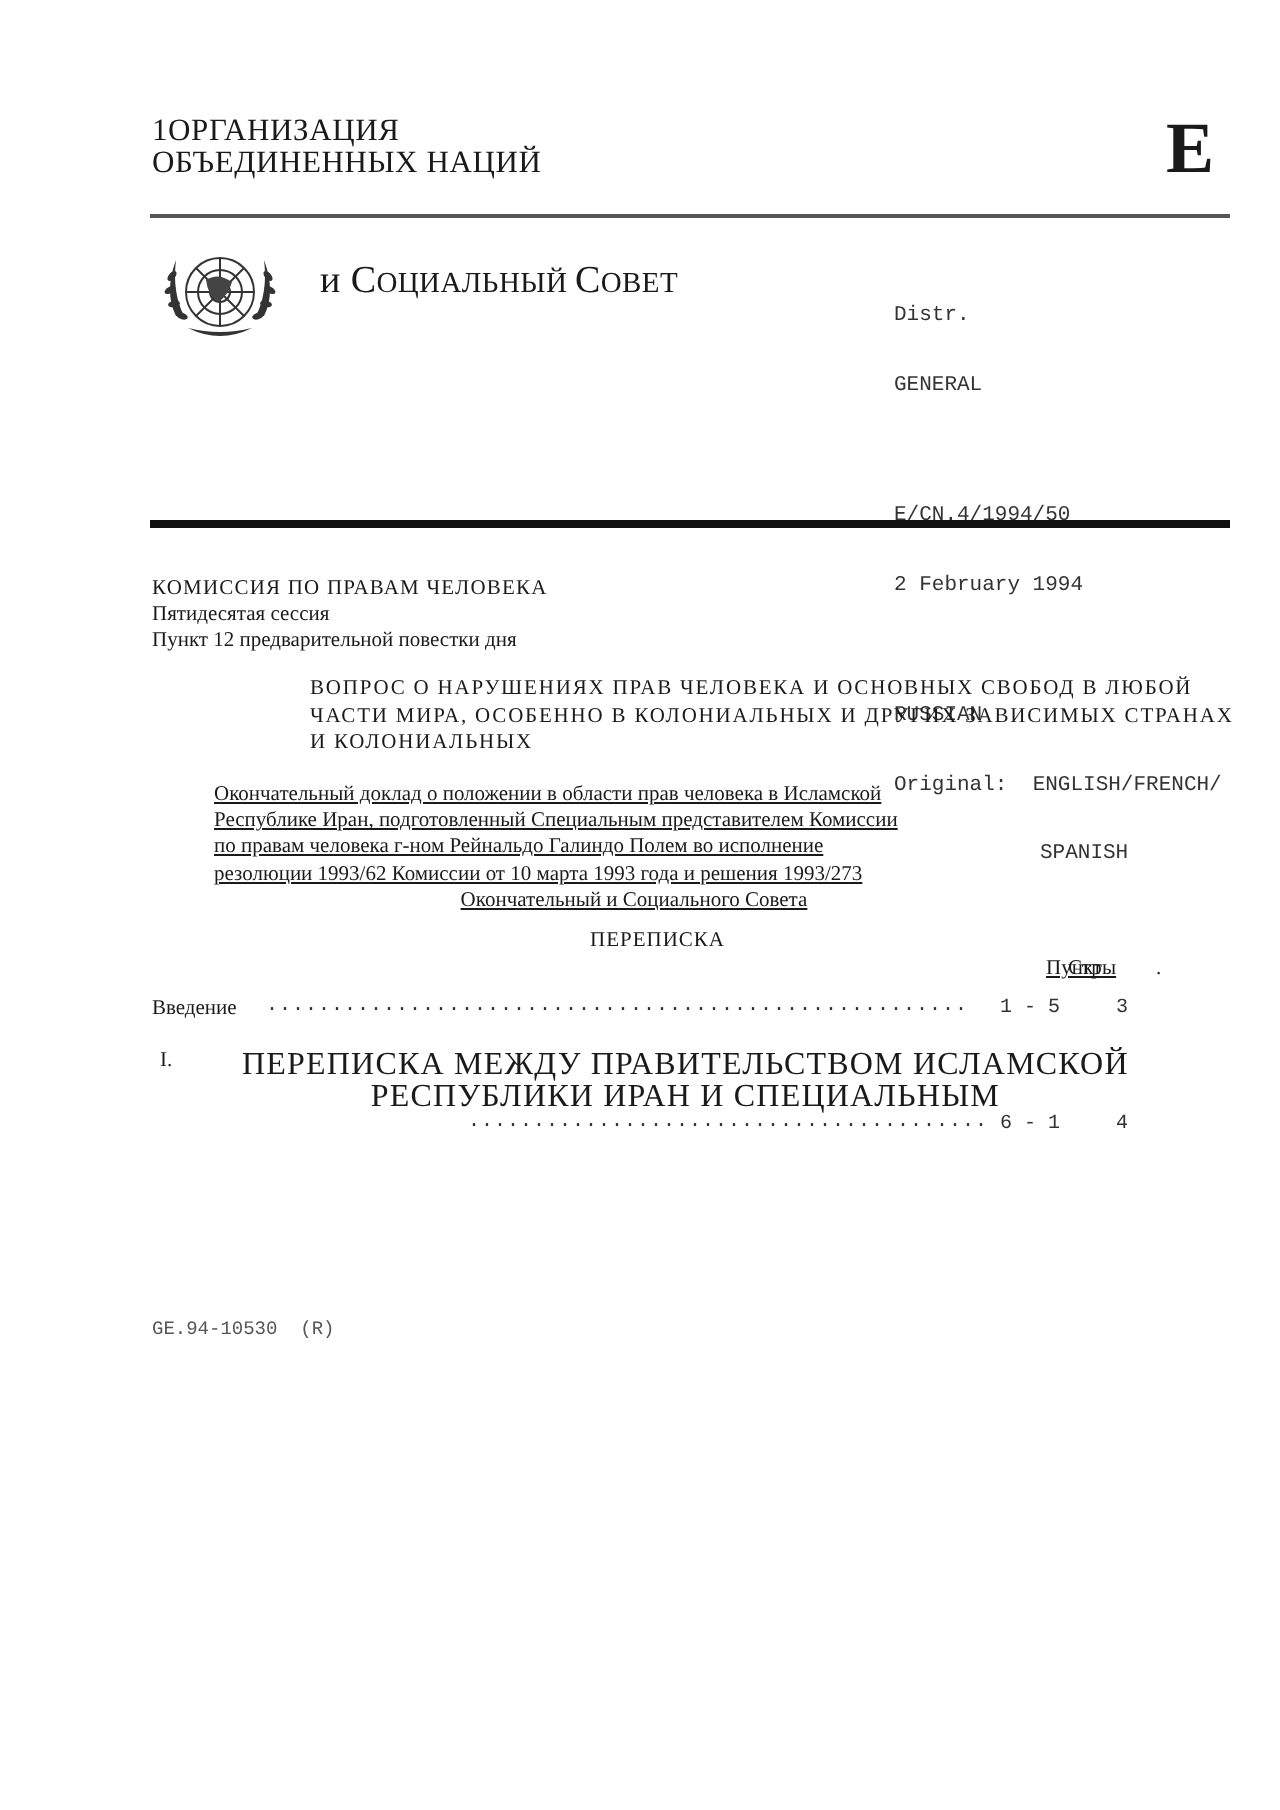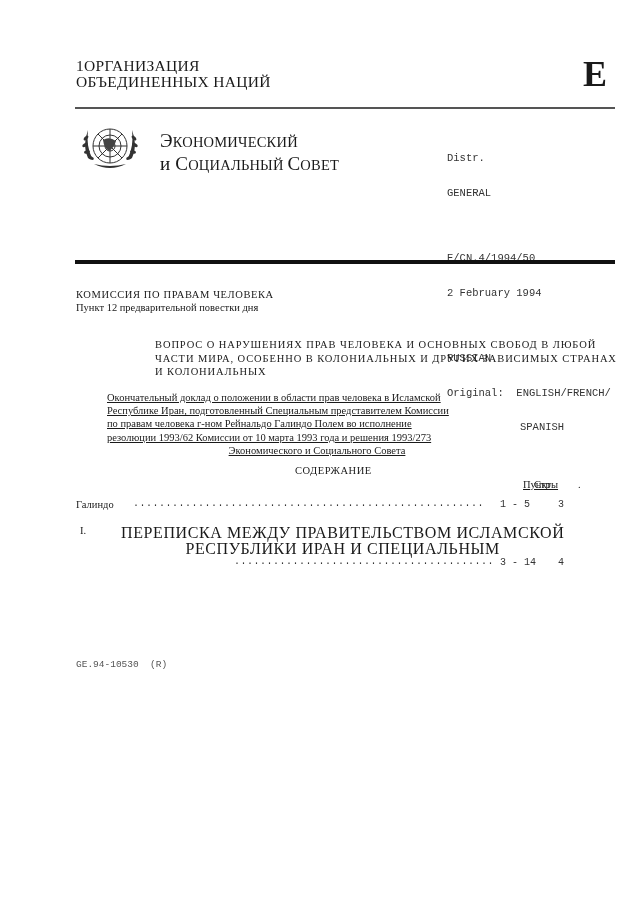--- a/index.html
+++ b/index.html
@@ -82,69 +82,69 @@
       <ellipse cx="58" cy="20" rx="3" ry="1.6" transform="rotate(50 58 20)"></ellipse>
       <ellipse cx="59" cy="27" rx="3" ry="1.6" transform="rotate(30 59 27)"></ellipse>
       <ellipse cx="57" cy="34" rx="3" ry="1.6" transform="rotate(10 57 34)"></ellipse>
       <ellipse cx="53" cy="40" rx="3" ry="1.6" transform="rotate(-20 53 40)"></ellipse>
       <path d="M18 46 Q34 54 50 46 Q34 50 18 46 Z"></path>
     </g>
   </svg>
 </div>
 
 <div class="abs council serif">
-  <div><span>Э</span><span class="sc" style="text-transform:uppercase">кономический</span></div>
   <div><span>и </span><span>С</span><span class="sc" style="text-transform:uppercase">оциальный </span><span>С</span><span class="sc" style="text-transform:uppercase">овет</span></div>
 </div>
 
 <div class="abs meta mono">
   <div>Distr.</div>
   <div>GENERAL</div>
   <div class="gap"></div>
   <div>E/CN.4/1994/50</div>
   <div>2 February 1994</div>
   <div class="gap"></div>
   <div>RUSSIAN</div>
   <div><span>Original:</span>  <span>ENGLISH/FRENCH/</span></div>
   <div style="padding-left:73px">SPANISH</div>
 </div>
 
 <div class="abs rule-mid"></div>
 
 <div class="abs commission serif">
   <div class="c1">КОМИССИЯ ПО ПРАВАМ ЧЕЛОВЕКА</div>
+  <div>Пятидесятая сессия</div>
   <div>Пункт 12 предварительной повестки дня</div>
 </div>
 
 <div class="abs question serif">
   <div>ВОПРОС О НАРУШЕНИЯХ ПРАВ ЧЕЛОВЕКА И ОСНОВНЫХ СВОБОД В ЛЮБОЙ</div>
   <div>ЧАСТИ МИРА, ОСОБЕННО В КОЛОНИАЛЬНЫХ И ДРУГИХ ЗАВИСИМЫХ СТРАНАХ</div>
   <div>И КОЛОНИАЛЬНЫХ</div>
 </div>
 
 <div class="abs report serif">
   <div>Окончательный доклад о положении в области прав человека в Исламской</div>
   <div>Республике Иран, подготовленный Специальным представителем Комиссии</div>
   <div>по правам человека г-ном Рейнальдо Галиндо Полем во исполнение</div>
   <div>резолюции 1993/62 Комиссии от 10 марта 1993 года и решения 1993/273</div>
-  <div class="center">Экономического и Социального Совета</div>
+  <div class="center">Окончательный и Социального Совета</div>
 </div>
 
-<div class="abs toc-title serif">СОДЕРЖАНИЕ</div>
+<div class="abs toc-title serif">ПЕРЕПИСКА</div>
 <div class="abs col-head p serif">Пункты</div>
 <div class="abs col-head s serif">Стр</div>
 <div class="abs col-dot serif">.</div>
 
-<div class="abs toc-line intro serif">Галиндо</div>
+<div class="abs toc-line intro serif">Введение</div>
 <div class="abs leader intro-leader">......................................................</div>
 <div class="abs mono intro-p">1 - 5</div>
 <div class="abs mono intro-s">3</div>
 
 <div class="abs sec-num serif">I.</div>
 <div class="abs sec-title serif">
   <div>ПЕРЕПИСКА МЕЖДУ ПРАВИТЕЛЬСТВОМ ИСЛАМСКОЙ</div>
   <div>РЕСПУБЛИКИ ИРАН И СПЕЦИАЛЬНЫМ</div>
 </div>
 <div class="abs leader sec-leader">........................................</div>
-<div class="abs mono sec-p">3 - 14</div>
+<div class="abs mono sec-p">6 - 1</div>
 <div class="abs mono sec-s">4</div>
 
 <div class="abs footer mono">GE.94-10530  (R)</div>
 
 </body></html>

